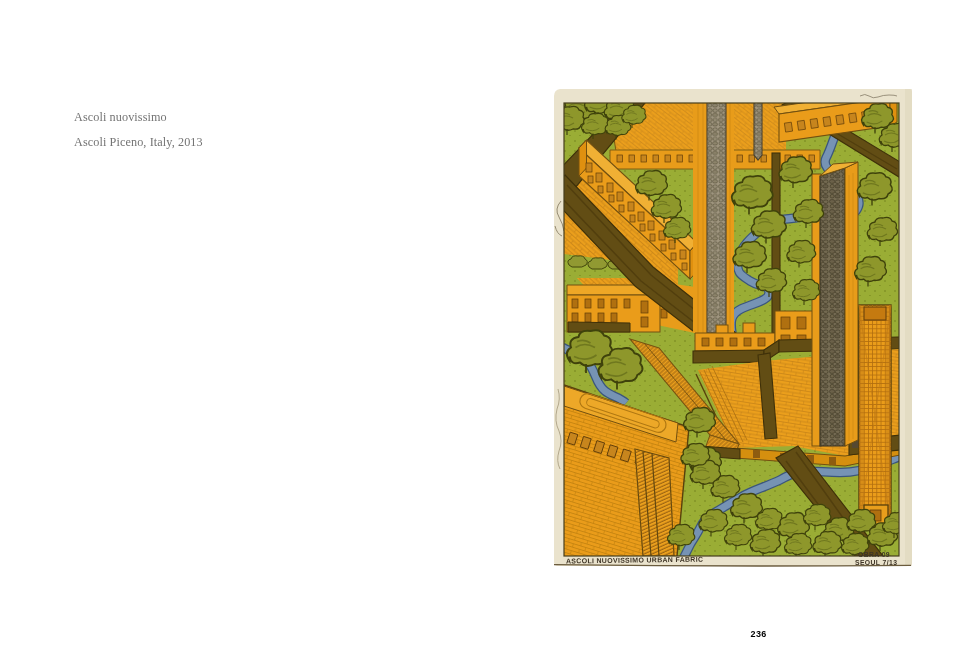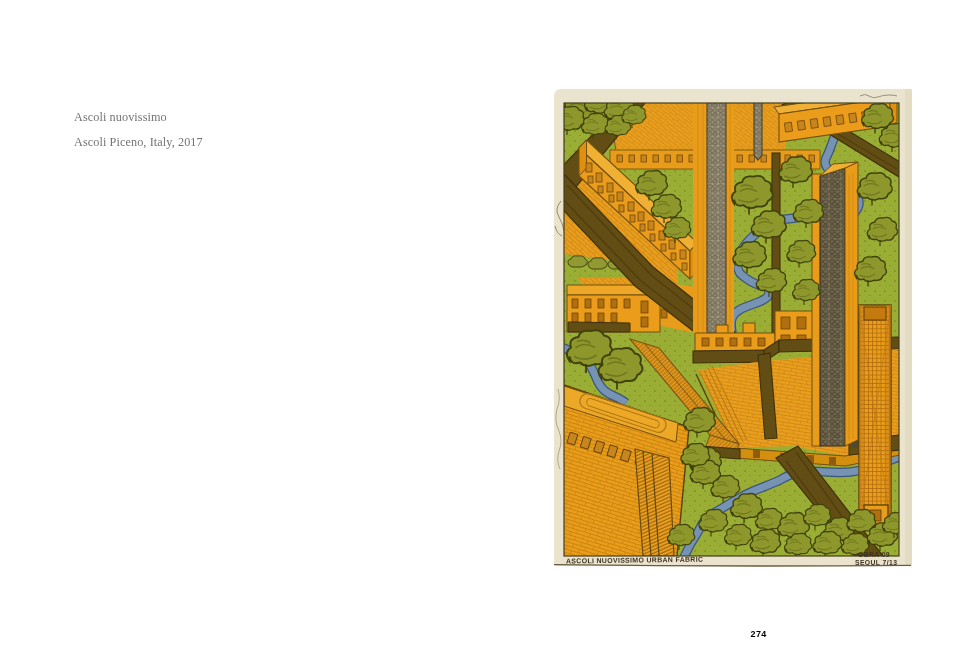--- a/index.html
+++ b/index.html
@@ -4,23 +4,23 @@
 <style>
 html,body{margin:0;padding:0;width:964px;height:666px;background:#ffffff;overflow:hidden;}
 body{position:relative;font-family:"Liberation Sans",sans-serif;}
 .cap{position:absolute;font-family:"Liberation Serif",serif;font-size:12.2px;color:#737373;letter-spacing:.1px;}
 </style>
 </head>
 <body>
 
 <div class="cap" style="left:74px;top:109.5px;">Ascoli nuovissimo</div>
 
-<div class="cap" style="left:74px;top:134.5px;">Ascoli Piceno, Italy, 2017</div>
-
-<div style="position:absolute;left:750.5px;top:629px;font-size:9px;font-weight:bold;letter-spacing:.4px;color:#000;">274</div>
+<div class="cap" style="left:74px;top:134.5px;">Ascoli Piceno, Italy, 2013</div>
+
+<div style="position:absolute;left:750.5px;top:629px;font-size:9px;font-weight:bold;letter-spacing:.4px;color:#000;">236</div>
 
 <svg style="position:absolute;left:553px;top:89px;" width="360" height="478" viewBox="0 0 360 478">
 <defs>
 <clipPath id="cpD">
         <rect x="11" y="14" width="335" height="453"></rect>
       </clipPath>
 <pattern id="dots" width="10" height="10" patternUnits="userSpaceOnUse">
         <circle cx="2" cy="2" r=".7" fill="#55650f" opacity=".8"></circle>
         <circle cx="7" cy="6.5" r=".6" fill="#55650f" opacity=".7"></circle>
       </pattern>

